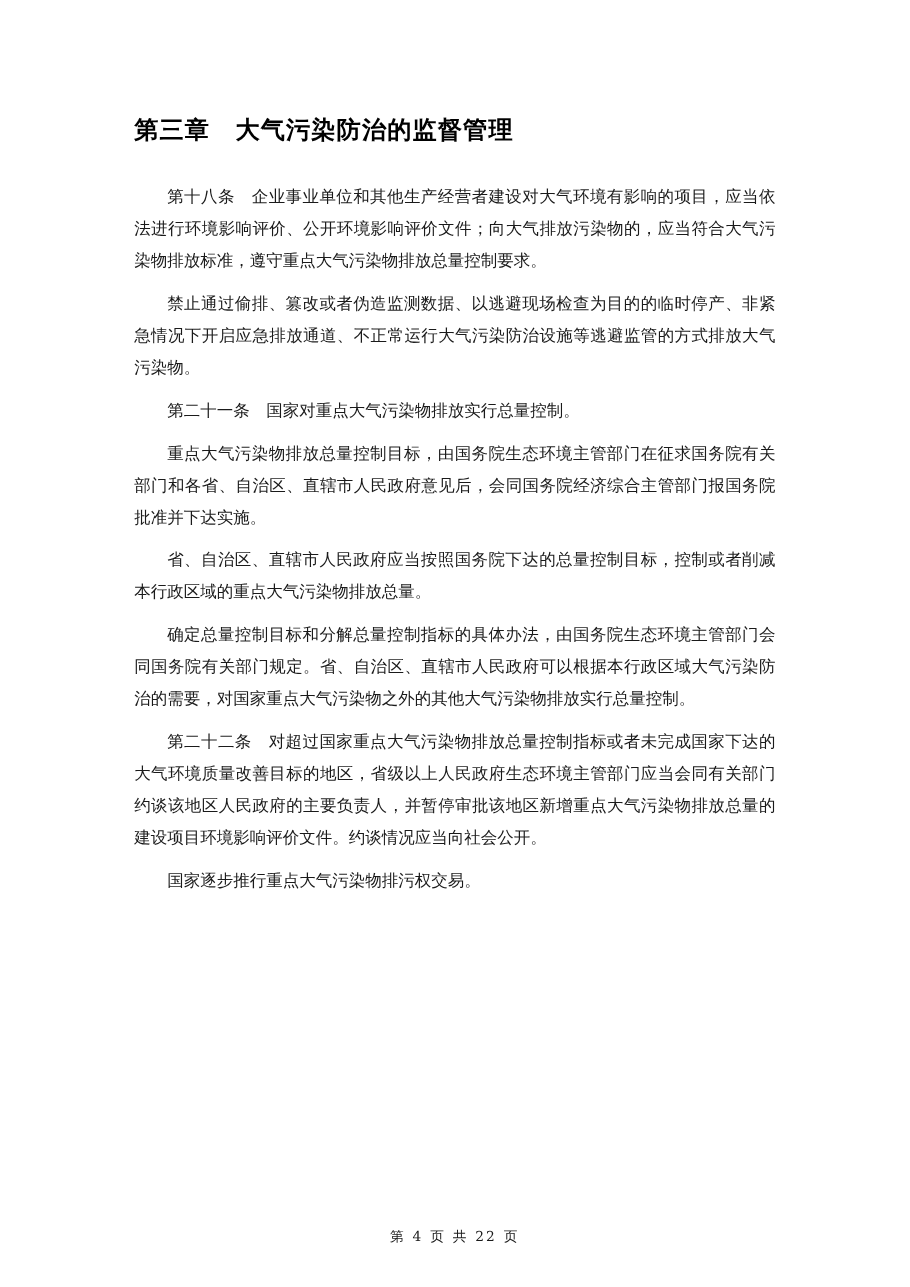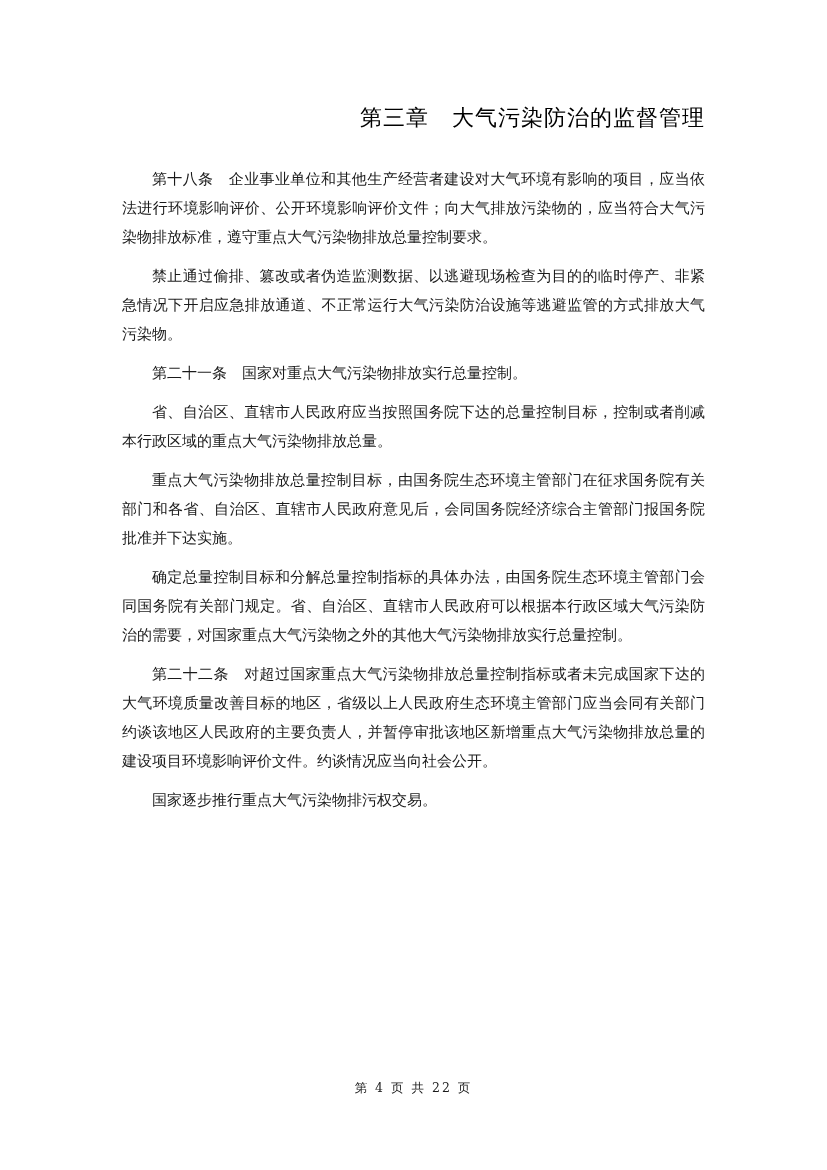--- a/index.html
+++ b/index.html
@@ -13,60 +13,60 @@
     height: 1170px;
     background: #ffffff;
     color: #000000;
     box-sizing: border-box;
     padding: 103px 122px 0 122px;
     font-family: "DejaVu Serif", "Liberation Serif", serif;
     overflow: hidden;
   }
   .doc-title {
     font-family: "Liberation Sans", "DejaVu Sans", sans-serif;
-    font-weight: normal;
+    font-weight: bold;
     font-size: 22px;
     letter-spacing: 1px;
-    text-align: right;
+    text-align: left;
     margin: 0 0 32px 0;
     color: #000000;
   }
   .doc-body p {
     font-size: 15px;
     line-height: 29px;
     text-align: justify;
     text-indent: 2em;
     margin: 10px 0;
     color: #1a1a1a;
   }
   .doc-footer {
     position: absolute;
     left: 0;
     right: 0;
-    top: 1080px;
+    top: 1116px;
     text-align: center;
     font-size: 12.5px;
     font-family: "DejaVu Serif", "Liberation Serif", serif;
     color: #1a1a1a;
     letter-spacing: 2px;
   }
 </style>
 </head>
 <body>
 
 <div class="page">
 
   <h1 class="doc-title">第三章　大气污染防治的监督管理</h1>
 
   <div class="doc-body">
     <p>第十八条　企业事业单位和其他生产经营者建设对大气环境有影响的项目，应当依法进行环境影响评价、公开环境影响评价文件；向大气排放污染物的，应当符合大气污染物排放标准，遵守重点大气污染物排放总量控制要求。</p>
     <p>禁止通过偷排、篡改或者伪造监测数据、以逃避现场检查为目的的临时停产、非紧急情况下开启应急排放通道、不正常运行大气污染防治设施等逃避监管的方式排放大气污染物。</p>
     <p>第二十一条　国家对重点大气污染物排放实行总量控制。</p>
+    <p>重点大气污染物排放总量控制目标，由国务院生态环境主管部门在征求国务院有关部门和各省、自治区、直辖市人民政府意见后，会同国务院经济综合主管部门报国务院批准并下达实施。</p>
     <p>省、自治区、直辖市人民政府应当按照国务院下达的总量控制目标，控制或者削减本行政区域的重点大气污染物排放总量。</p>
-    <p>重点大气污染物排放总量控制目标，由国务院生态环境主管部门在征求国务院有关部门和各省、自治区、直辖市人民政府意见后，会同国务院经济综合主管部门报国务院批准并下达实施。</p>
     <p>确定总量控制目标和分解总量控制指标的具体办法，由国务院生态环境主管部门会同国务院有关部门规定。省、自治区、直辖市人民政府可以根据本行政区域大气污染防治的需要，对国家重点大气污染物之外的其他大气污染物排放实行总量控制。</p>
     <p>第二十二条　对超过国家重点大气污染物排放总量控制指标或者未完成国家下达的大气环境质量改善目标的地区，省级以上人民政府生态环境主管部门应当会同有关部门约谈该地区人民政府的主要负责人，并暂停审批该地区新增重点大气污染物排放总量的建设项目环境影响评价文件。约谈情况应当向社会公开。</p>
     <p>国家逐步推行重点大气污染物排污权交易。</p>
   </div>
 
   <div class="doc-footer">
     <span>第 4 页 共 22 页</span>
   </div>
 
 </div>

